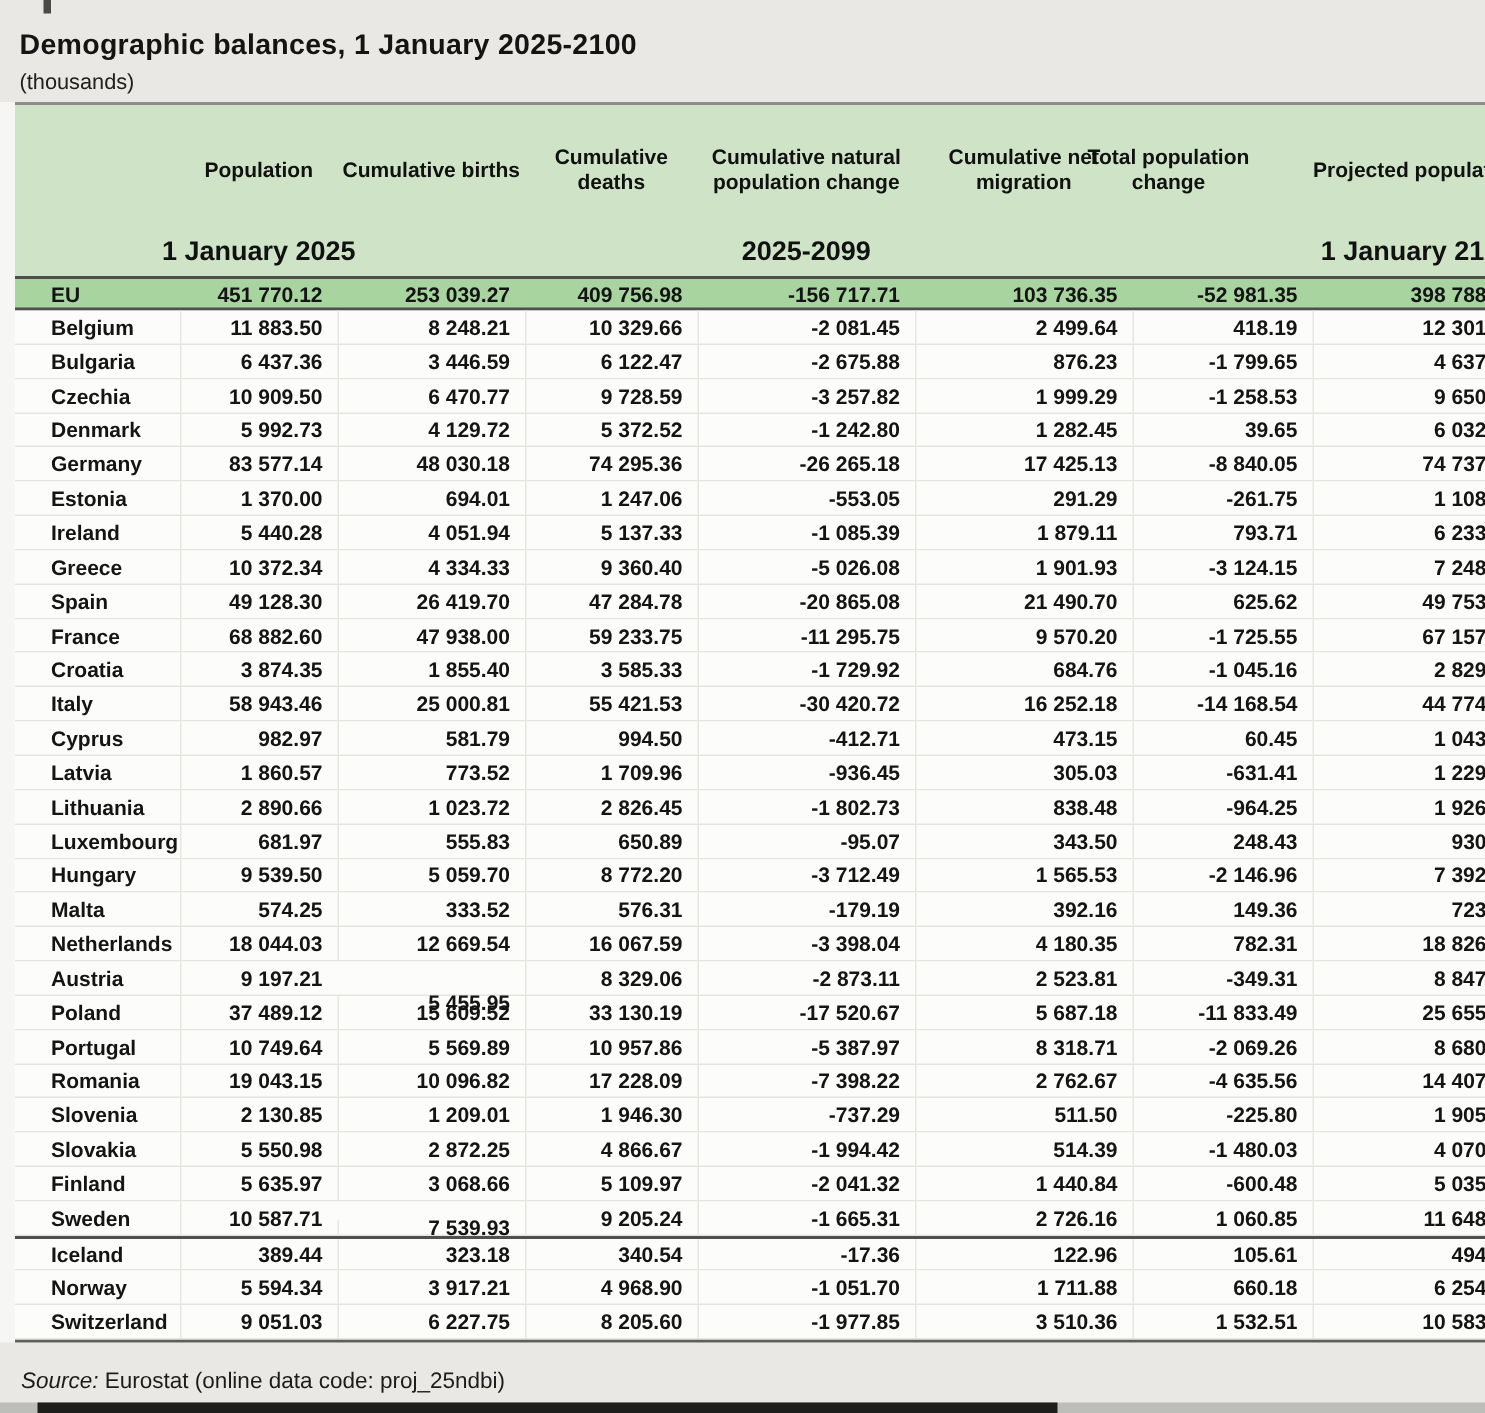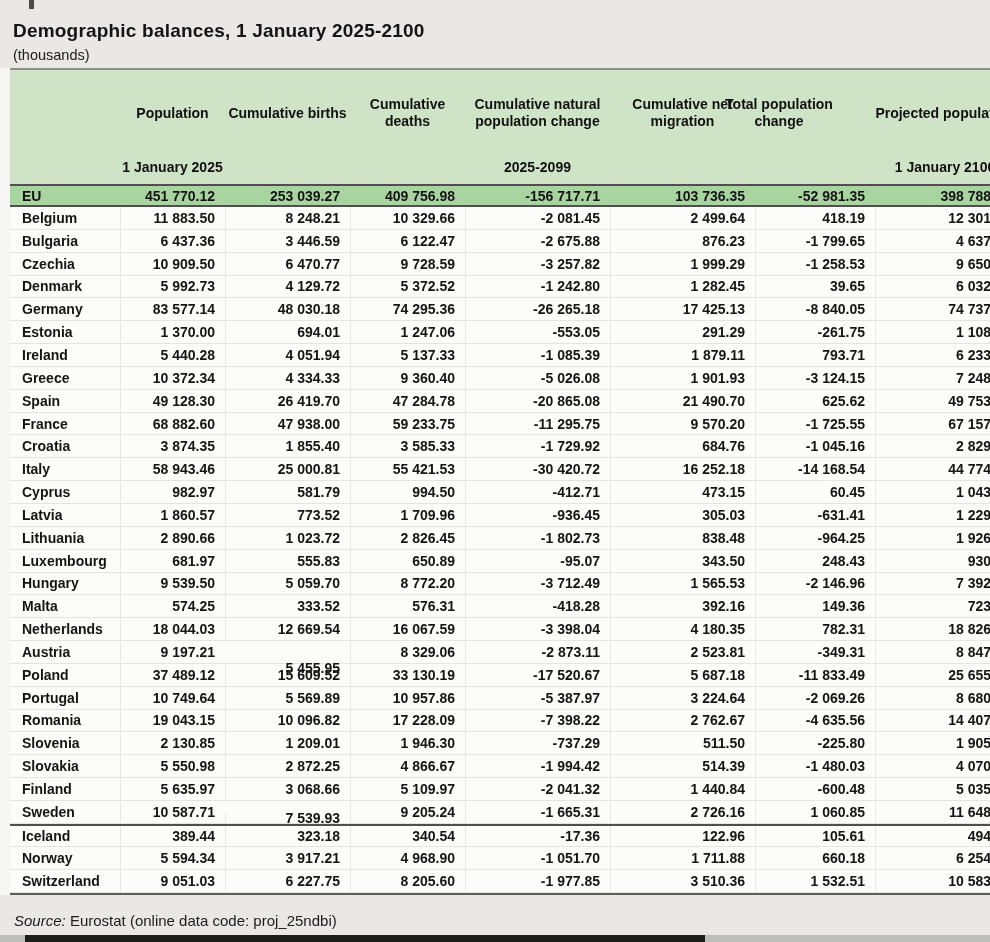--- a/index.html
+++ b/index.html
@@ -24,33 +24,33 @@
   }
   .thead{position:absolute;left:0;top:0;width:1005px;height:114px;background:#cfe4c7;}
   .hlabel{
     position:absolute;top:0;height:86px;
     display:flex;align-items:center;justify-content:center;text-align:center;
     font-size:14px;font-weight:bold;line-height:1.18;color:#111;
   }
   .hsub{
     position:absolute;top:84px;height:26px;
     display:flex;align-items:center;justify-content:center;
-    font-size:14px;font-weight:bold;color:#111;white-space:nowrap;
+    font-size:18px;font-weight:bold;color:#111;white-space:nowrap;
   }
   .tbody{position:absolute;left:0;top:114px;width:1005px;}
   .row{
     display:flex;align-items:stretch;height:22.85px;background:#fcfcfa;
     border-bottom:1px solid #e4e4e0;box-sizing:border-box;
     font-size:14px;font-weight:bold;color:#141414;
   }
   .cell{
     box-sizing:border-box;display:flex;align-items:center;justify-content:flex-end;
     padding-right:10px;border-left:1px solid #e6e6e2;white-space:nowrap;overflow:visible;
   }
-  .cell.name{justify-content:flex-start;padding-left:12px;padding-right:2px;border-left:none;}
+  .cell.name{justify-content:flex-start;padding-left:24px;padding-right:2px;border-left:none;}
   .cell.proj{padding-right:24px;}
   .row.eu{
     background:#a8d4a0;height:23px;
     border-top:2px solid #4f4f4d;border-bottom:2px solid #4f4f4d;
   }
   .row.eu .cell{border-left-color:transparent;}
   .row.efta{height:23px;}
   .row.efta-first{border-top:2px solid #4f4f4d;}
 
   .source{position:absolute;left:14px;top:912px;font-size:15px;color:#1c1c1c;white-space:nowrap;}
@@ -260,21 +260,21 @@
         <div class="cell" style="width: 145px;">-3 712.49</div>
         <div class="cell" style="width: 145px;">1 565.53</div>
         <div class="cell" style="width: 120px;">-2 146.96</div>
         <div class="cell proj" style="width: 140px;">7 392</div>
       </div>
       <div class="row">
         <div class="cell name" style="width: 110px;">Malta</div>
         <div class="cell" style="width: 105px;">574.25</div>
         <div class="cell" style="width: 125px;">333.52</div>
         <div class="cell" style="width: 115px;">576.31</div>
-        <div class="cell" style="width: 145px;">-418.28</div>
+        <div class="cell" style="width: 145px;">-179.19</div>
         <div class="cell" style="width: 145px;">392.16</div>
         <div class="cell" style="width: 120px;">149.36</div>
         <div class="cell proj" style="width: 140px;">723</div>
       </div>
       <div class="row">
         <div class="cell name" style="width: 110px;">Netherlands</div>
         <div class="cell" style="width: 105px;">18 044.03</div>
         <div class="cell" style="width: 125px;">12 669.54</div>
         <div class="cell" style="width: 115px;">16 067.59</div>
         <div class="cell" style="width: 145px;">-3 398.04</div>
@@ -301,21 +301,21 @@
         <div class="cell" style="width: 145px;">5 687.18</div>
         <div class="cell" style="width: 120px;">-11 833.49</div>
         <div class="cell proj" style="width: 140px;">25 655</div>
       </div>
       <div class="row">
         <div class="cell name" style="width: 110px;">Portugal</div>
         <div class="cell" style="width: 105px;">10 749.64</div>
         <div class="cell" style="width: 125px;">5 569.89</div>
         <div class="cell" style="width: 115px;">10 957.86</div>
         <div class="cell" style="width: 145px;">-5 387.97</div>
-        <div class="cell" style="width: 145px;">3 224.64</div>
+        <div class="cell" style="width: 145px;">8 318.71</div>
         <div class="cell" style="width: 120px;">-2 069.26</div>
         <div class="cell proj" style="width: 140px;">8 680</div>
       </div>
       <div class="row">
         <div class="cell name" style="width: 110px;">Romania</div>
         <div class="cell" style="width: 105px;">19 043.15</div>
         <div class="cell" style="width: 125px;">10 096.82</div>
         <div class="cell" style="width: 115px;">17 228.09</div>
         <div class="cell" style="width: 145px;">-7 398.22</div>
         <div class="cell" style="width: 145px;">2 762.67</div>

